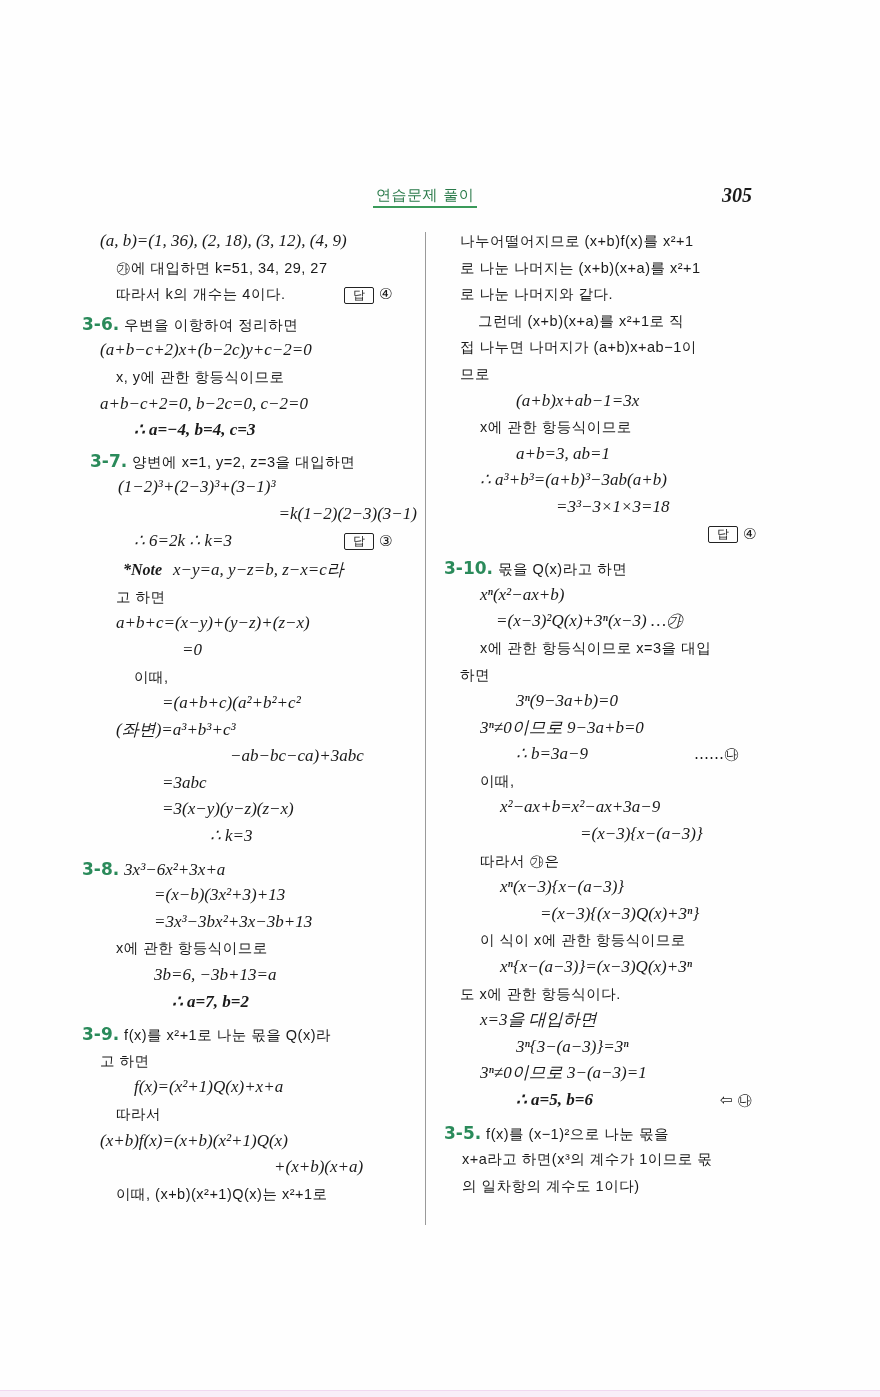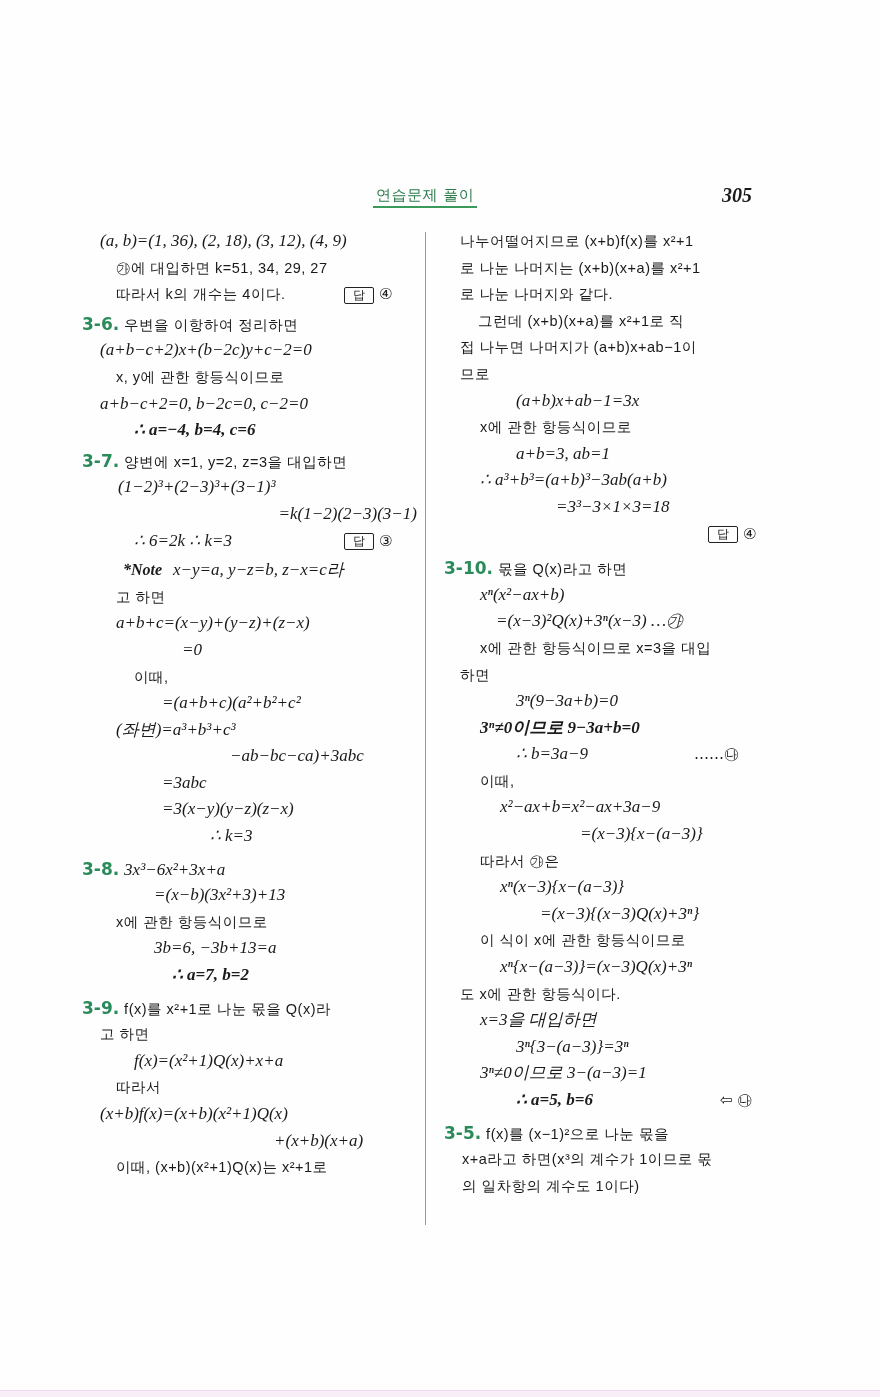--- a/index.html
+++ b/index.html
@@ -47,23 +47,23 @@
     </span>
   </div>
 
   <div class="line" style="margin-top:3px;">
     <span class="prob-num">3-6.</span>
     <span class="k">우변을 이항하여 정리하면</span>
   </div>
   <div class="line m" style="padding-left:18px;">(a+b−c+2)x+(b−2c)y+c−2=0</div>
   <div class="line k" style="padding-left:34px;">x, y에 관한 항등식이므로</div>
   <div class="line m" style="padding-left:18px;">a+b−c+2=0, b−2c=0, c−2=0</div>
-  <div class="line m b" style="padding-left:52px;">∴ a=−4, b=4, c=6</div>
+  <div class="line m b" style="padding-left:52px;">∴ a=−4, b=4, c=3</div>
 
-  <div class="line" style="margin-top:4px;">
+  <div class="line" style="margin-top:4px;margin-left:8px;">
     <span class="prob-num">3-7.</span>
     <span class="k">양변에 x=1, y=2, z=3을 대입하면</span>
   </div>
   <div class="line m" style="padding-left:36px;">(1−2)³+(2−3)³+(3−1)³</div>
   <div class="line m" style="padding-left:116px;text-align:right;">=k(1−2)(2−3)(3−1)</div>
   <div class="line" style="padding-left:52px;">
     <span class="m">∴ 6=2k    ∴ k=3</span>
     <span style="position:absolute; left:262px; top:0;">
       <span class="ans-box">답</span>
       <span class="circ">③</span>
@@ -82,20 +82,21 @@
   <div class="line m" style="padding-left:148px;">−ab−bc−ca)+3abc</div>
   <div class="line m" style="padding-left:80px;">=3abc</div>
   <div class="line m" style="padding-left:80px;">=3(x−y)(y−z)(z−x)</div>
   <div class="line m" style="padding-left:128px;">∴ k=3</div>
 
   <div class="line" style="margin-top:6px;">
     <span class="prob-num">3-8.</span>
     <span class="m">3x³−6x²+3x+a</span>
   </div>
   <div class="line m" style="padding-left:72px;">=(x−b)(3x²+3)+13</div>
+  <div class="line m" style="padding-left:72px;">=3x³−3bx²+3x−3b+13</div>
   <div class="line k" style="padding-left:34px;">x에 관한 항등식이므로</div>
   <div class="line m" style="padding-left:72px;">3b=6, −3b+13=a</div>
   <div class="line m b" style="padding-left:90px;">∴ a=7, b=2</div>
 
   <div class="line" style="margin-top:6px;">
     <span class="prob-num">3-9.</span>
     <span class="k">f(x)를 x²+1로 나눈 몫을 Q(x)라</span>
   </div>
   <div class="line k" style="padding-left:18px;">고 하면</div>
   <div class="line m" style="padding-left:52px;">f(x)=(x²+1)Q(x)+x+a</div>
@@ -126,21 +127,21 @@
 
   <div class="line" style="margin-top:8px;">
     <span class="prob-num">3-10.</span>
     <span class="k">몫을 Q(x)라고 하면</span>
   </div>
   <div class="line m" style="padding-left:36px;">xⁿ(x²−ax+b)</div>
   <div class="line m" style="padding-left:52px;">=(x−3)²Q(x)+3ⁿ(x−3) …㉮</div>
   <div class="line k" style="padding-left:36px;">x에 관한 항등식이므로 x=3을 대입</div>
   <div class="line k" style="padding-left:16px;">하면</div>
   <div class="line m" style="padding-left:72px;">3ⁿ(9−3a+b)=0</div>
-  <div class="line m" style="padding-left:36px;font-weight:bold;">3ⁿ≠0이므로   9−3a+b=0</div>
+  <div class="line m" style="padding-left:36px;">3ⁿ≠0이므로   9−3a+b=0</div>
   <div class="line" style="padding-left:72px;">
     <span class="m">∴ b=3a−9</span>
     <span class="circ" style="position:absolute; left:250px; top:0;">……㉯</span>
   </div>
   <div class="line k" style="padding-left:36px;">이때,</div>
   <div class="line m" style="padding-left:56px;">x²−ax+b=x²−ax+3a−9</div>
   <div class="line m" style="padding-left:136px;">=(x−3){x−(a−3)}</div>
   <div class="line k" style="padding-left:36px;">따라서 ㉮은</div>
   <div class="line m" style="padding-left:56px;">xⁿ(x−3){x−(a−3)}</div>
   <div class="line m" style="padding-left:96px;">=(x−3){(x−3)Q(x)+3ⁿ}</div>

